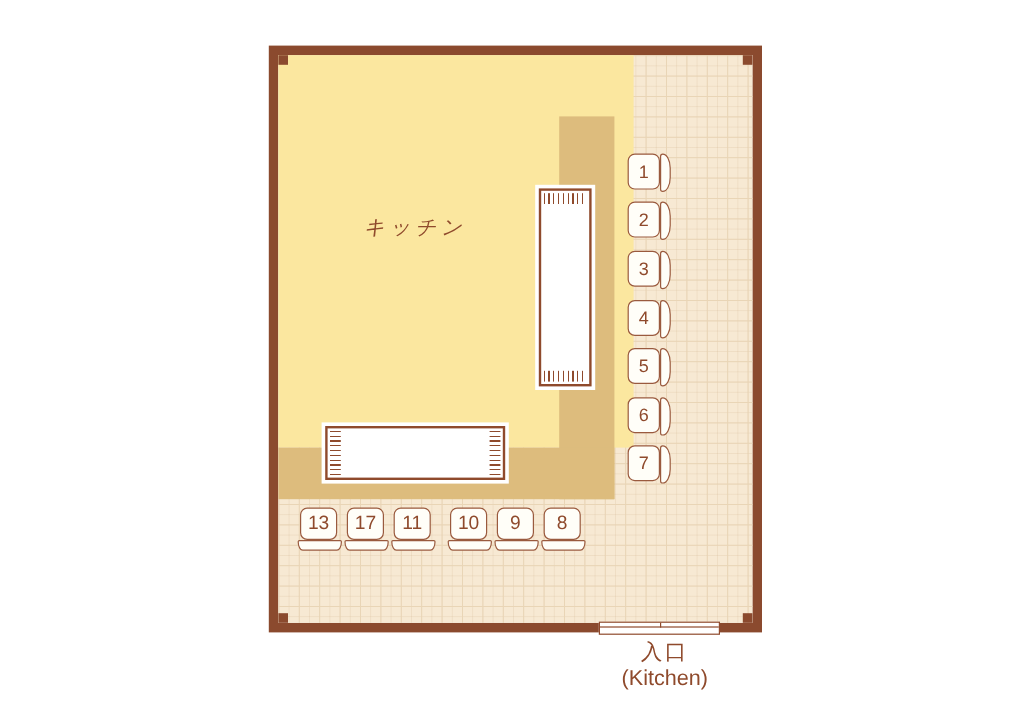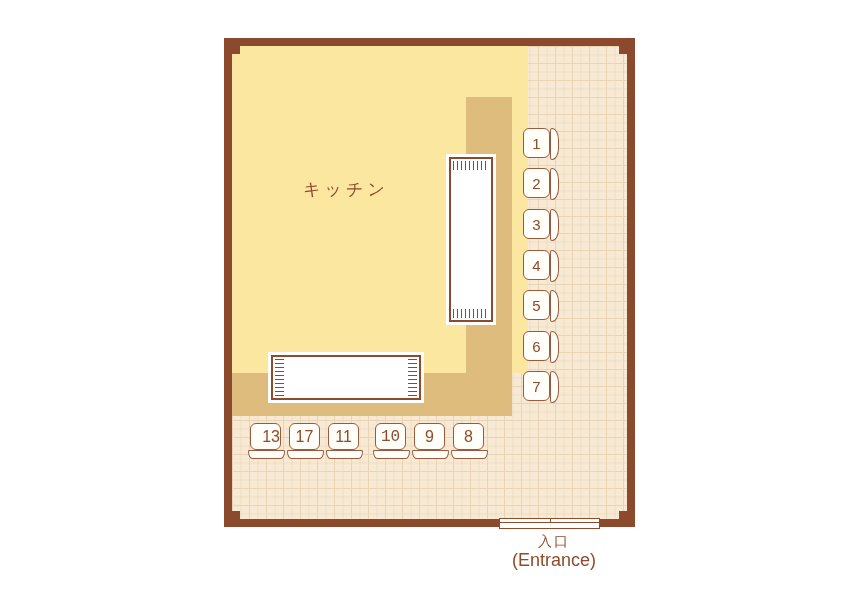--- a/index.html
+++ b/index.html
@@ -13,21 +13,21 @@
     background-image:
       linear-gradient(var(--floor-grid) 1px, transparent 1px),
       linear-gradient(90deg, var(--floor-grid) 1px, transparent 1px),
       linear-gradient(rgba(214,186,150,.25) 1px, transparent 1px),
       linear-gradient(90deg, rgba(214,186,150,.25) 1px, transparent 1px);
     background-size:17px 17px,17px 17px,8.5px 8.5px,8.5px 8.5px;}
   .cb{position:absolute;width:8px;height:8px;background:var(--wall);}
   .cb-tl{left:0;top:0}.cb-tr{right:0;top:0}.cb-bl{left:0;bottom:0}.cb-br{right:0;bottom:0}
 
   
-  .kitchen{position:absolute;left:0;top:0;width:296px;height:327px;background:var(--kitchen);}
+  .kitchen{position:absolute;left:0;top:0;width:296px;height:327px;background:var(--kitchen);font-style:italic;}
   .kitchen-label{position:absolute;left:24px;top:133px;width:180px;text-align:center;
                  color:var(--text);font-size:17px;line-height:1.35;}
   .kitchen-label .jp{letter-spacing:4px;}
   .counter-v{position:absolute;left:234px;top:51px;width:46px;height:319px;background:var(--counter);}
   .counter-h{position:absolute;left:0;top:327px;width:280px;height:43px;background:var(--counter);}
 
   
   .table{position:absolute;background:#fff;border:2px solid var(--line);
          box-shadow:0 0 0 3px #fff;box-sizing:border-box;}
   .table-v{left:217px;top:111px;width:44px;height:165px;}
@@ -56,21 +56,21 @@
 
   
   .door{position:absolute;left:267px;top:472px;width:101px;height:11px;background:#fff;
         border:1px solid var(--line);box-sizing:border-box;}
   .door::before{content:"";position:absolute;left:0;right:0;top:3px;height:0;
         border-top:1px solid var(--line);}
   .door::after{content:"";position:absolute;left:50%;top:0;width:0;height:4px;
         border-left:1px solid var(--line);}
   .entrance-label{position:absolute;left:493px;top:533px;width:122px;text-align:center;
         color:var(--text);line-height:1.22;}
-  .entrance-label .jp{font-size:14px;letter-spacing:2px;}
+  .entrance-label .jp{font-size:18px;letter-spacing:2px;}
   .entrance-label .en{font-size:18px;}
 </style>
 </head>
 <body>
 
 <div class="canvas">
   <div class="room">
     <div class="floor"></div>
 
     <div class="kitchen">
@@ -115,33 +115,33 @@
         <div class="seat seat-right" style="top: 285px;">
           <i class="skirt"></i>
           <span class="num">6</span>
         </div>
         <div class="seat seat-right" style="top: 325px;">
           <i class="skirt"></i>
           <span class="num">7</span>
         </div>
       </div>
     <div id="seats-bottom">
-        <div class="seat seat-bottom" style="left: 18px; justify-content: flex-end;">
+        <div class="seat seat-bottom" style="left: 18px;">
           <i class="skirt"></i>
           <span class="num">13</span>
         </div>
         <div class="seat seat-bottom" style="left: 57px;">
           <i class="skirt"></i>
           <span class="num">17</span>
         </div>
         <div class="seat seat-bottom" style="left: 96px;">
           <i class="skirt"></i>
           <span class="num">11</span>
         </div>
-        <div class="seat seat-bottom" style="left: 143px; font-family: Liberation Mono, monospace;">
+        <div class="seat seat-bottom" style="left: 143px;">
           <i class="skirt"></i>
           <span class="num">10</span>
         </div>
         <div class="seat seat-bottom" style="left: 182px;">
           <i class="skirt"></i>
           <span class="num">9</span>
         </div>
         <div class="seat seat-bottom" style="left: 221px;">
           <i class="skirt"></i>
           <span class="num">8</span>
@@ -151,15 +151,15 @@
     <i class="cb cb-tl"></i>
     <i class="cb cb-tr"></i>
     <i class="cb cb-bl"></i>
     <i class="cb cb-br"></i>
 
     <div class="door"></div>
   </div>
 
   <div class="entrance-label">
     <div class="jp">入口</div>
-    <div class="en">(Entrance)</div>
+    <div class="en">(Kitchen)</div>
   </div>
 </div>
 
 </body></html>

